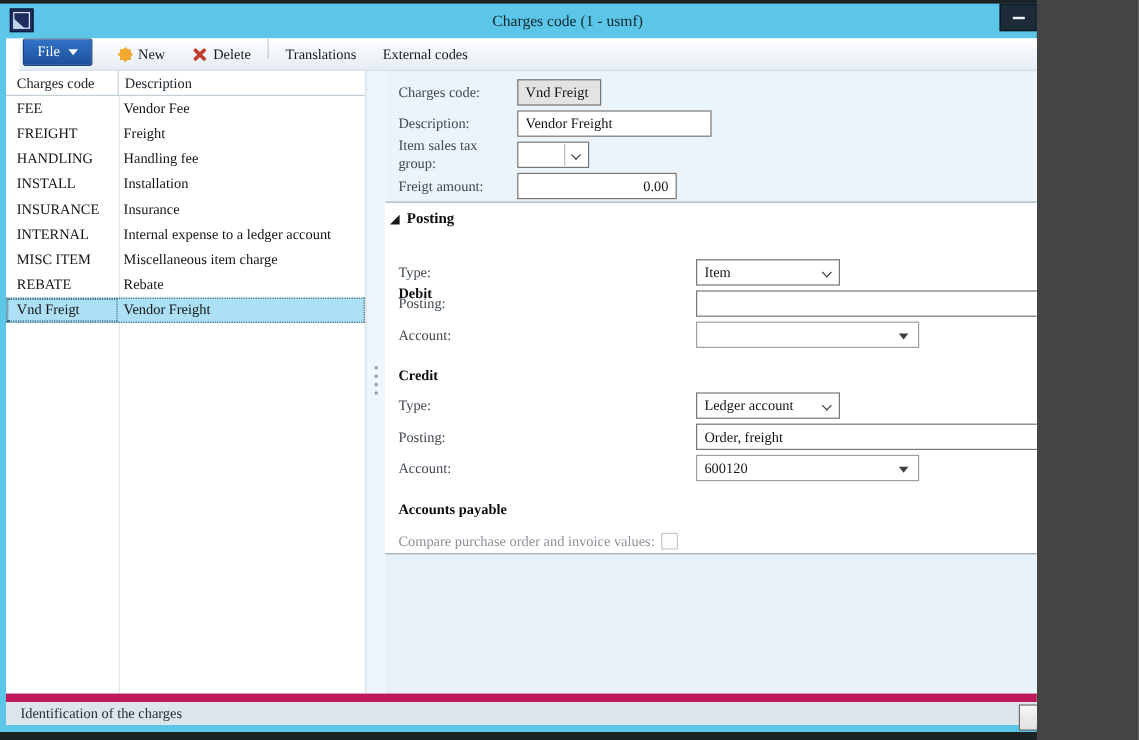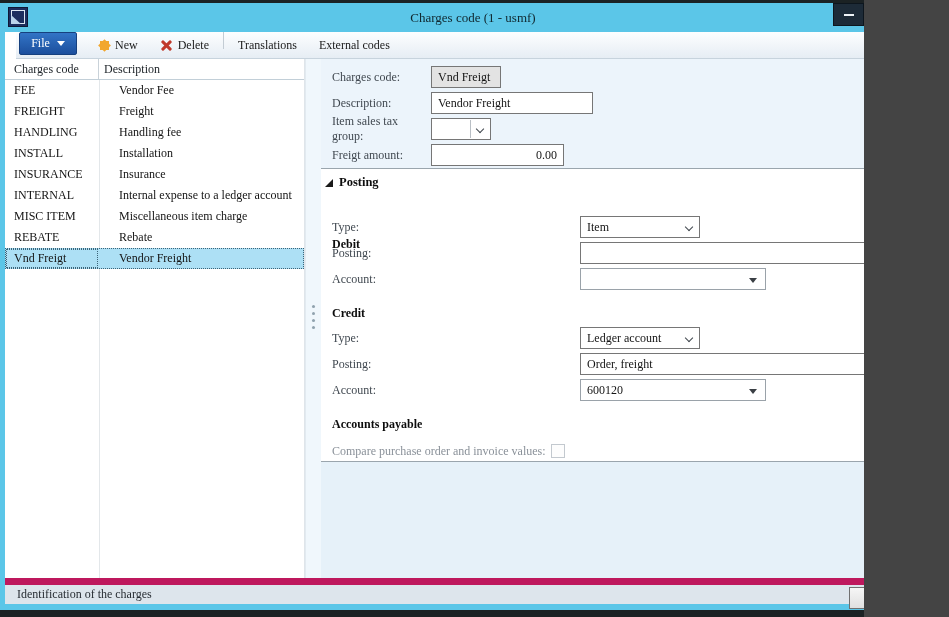--- a/index.html
+++ b/index.html
@@ -61,21 +61,21 @@
   .grid { width:300px; flex:none; background:#fff; position:relative; border-right:1px solid #dfe5ea; }
   .col-sep { position:absolute; left:94px; top:21px; bottom:0; width:1px; background:#e3e7ea; }
   .grid-header { display:flex; height:21px; border-bottom:1px solid #c2cfd8; align-items:stretch; position:relative; }
   .gh-cell { font-size:12px; color:#20262b; display:flex; align-items:center;text-align:center; }
   .gh-cell.c1 { width:94px; flex:none; padding-left:9px; border-right:1px solid #c9d2d9; }
   .gh-cell.c2 { flex:1; padding-left:5px; }
   .grid-body { position:relative; }
   .grid-row { display:flex; height:21px; font-size:12px; color:#141414; position:relative; cursor:pointer; }
   .gc { display:flex; align-items:center; height:100%; }
   .gc.c1 { width:94px; flex:none; padding-left:9px; }
-  .gc.c2 { flex:1; padding-left:20px; }
+  .gc.c2 { flex:1; padding-left:4px; }
   .grid-row.selected { background:#ade0f5; }
   .grid-row.selected::after { content:""; position:absolute; inset:0; border:1px dotted #3c6478; pointer-events:none; }
   .grid-row.selected .gc.c1 { outline:1px dotted #3c6478; outline-offset:-2px; }
 
   .splitter { width:16px; flex:none; background:#f0f7fc; position:relative; cursor:col-resize;
               border-left:1px solid #e2eaf0; }
   .splitter .dots { position:absolute; left:6px; top:253px; width:3px; height:3px; background:#90a2ae; border-radius:50%;
               box-shadow:0 -7px 0 #90a2ae, 0 7px 0 #90a2ae, 0 14px 0 #90a2ae; }
 
   .form { flex:1; display:flex; flex-direction:column; min-width:0; }

